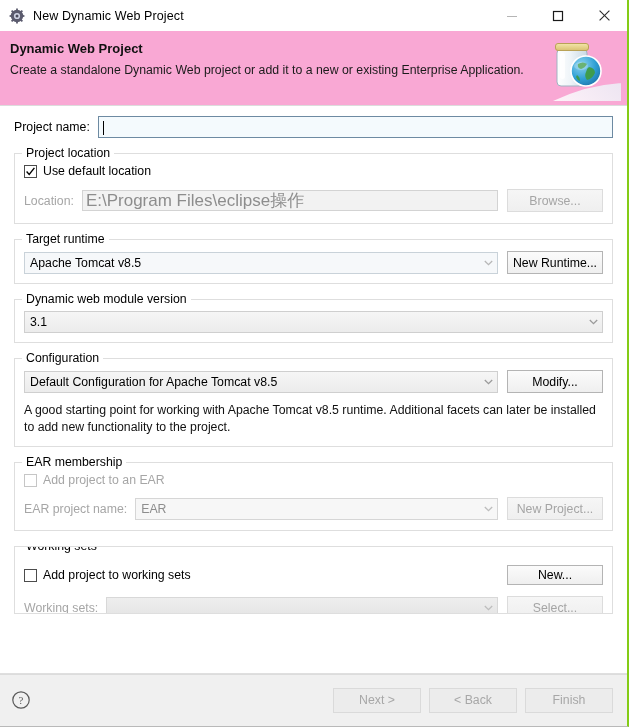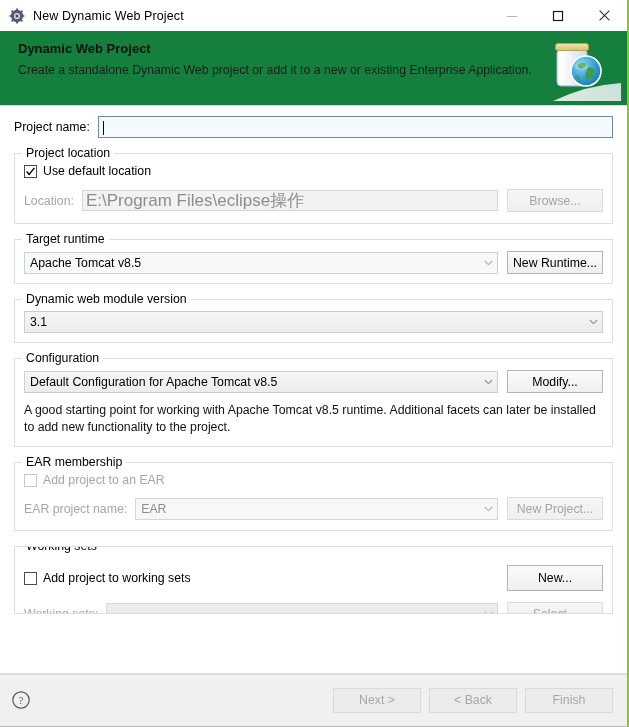--- a/index.html
+++ b/index.html
@@ -63,23 +63,23 @@
     align-items: center;
     justify-content: center;
   }
   .win-btn svg { display:block; }
 
   
   .header {
     position: relative;
     height: 75px;
     min-height: 75px;
-    background: #15803d;
+    background: #f9a8d4;
     border-bottom: 1px solid #dcdcdc;
-    padding: 7px 14px 0 18px;
+    padding: 7px 14px 0 10px;
     box-sizing: border-box;
   }
   .header-title {
     font-weight: bold;
     font-size: 13px;
     color: #111;
     margin: 3px 0 6px 0;
   }
   .header-desc {
     font-size: 12.3px;
@@ -238,21 +238,21 @@
     box-sizing: border-box;
     padding: 4px 8px;
     flex: none;
     white-space: nowrap;
   }
   .btn.dim {
     color: #a5a5a5;
     border-color: #dcdcdc;
     background: linear-gradient(#f6f6f6,#efefef);
   }
-  .btn.tall { height: 26px; }
+  .btn.tall { height: 20px; }
 
   .desc-text {
     font-size: 12.3px;
     line-height: 17px;
     color: #111;
     margin-top: 9px;
   }
 
   
   .footer {

